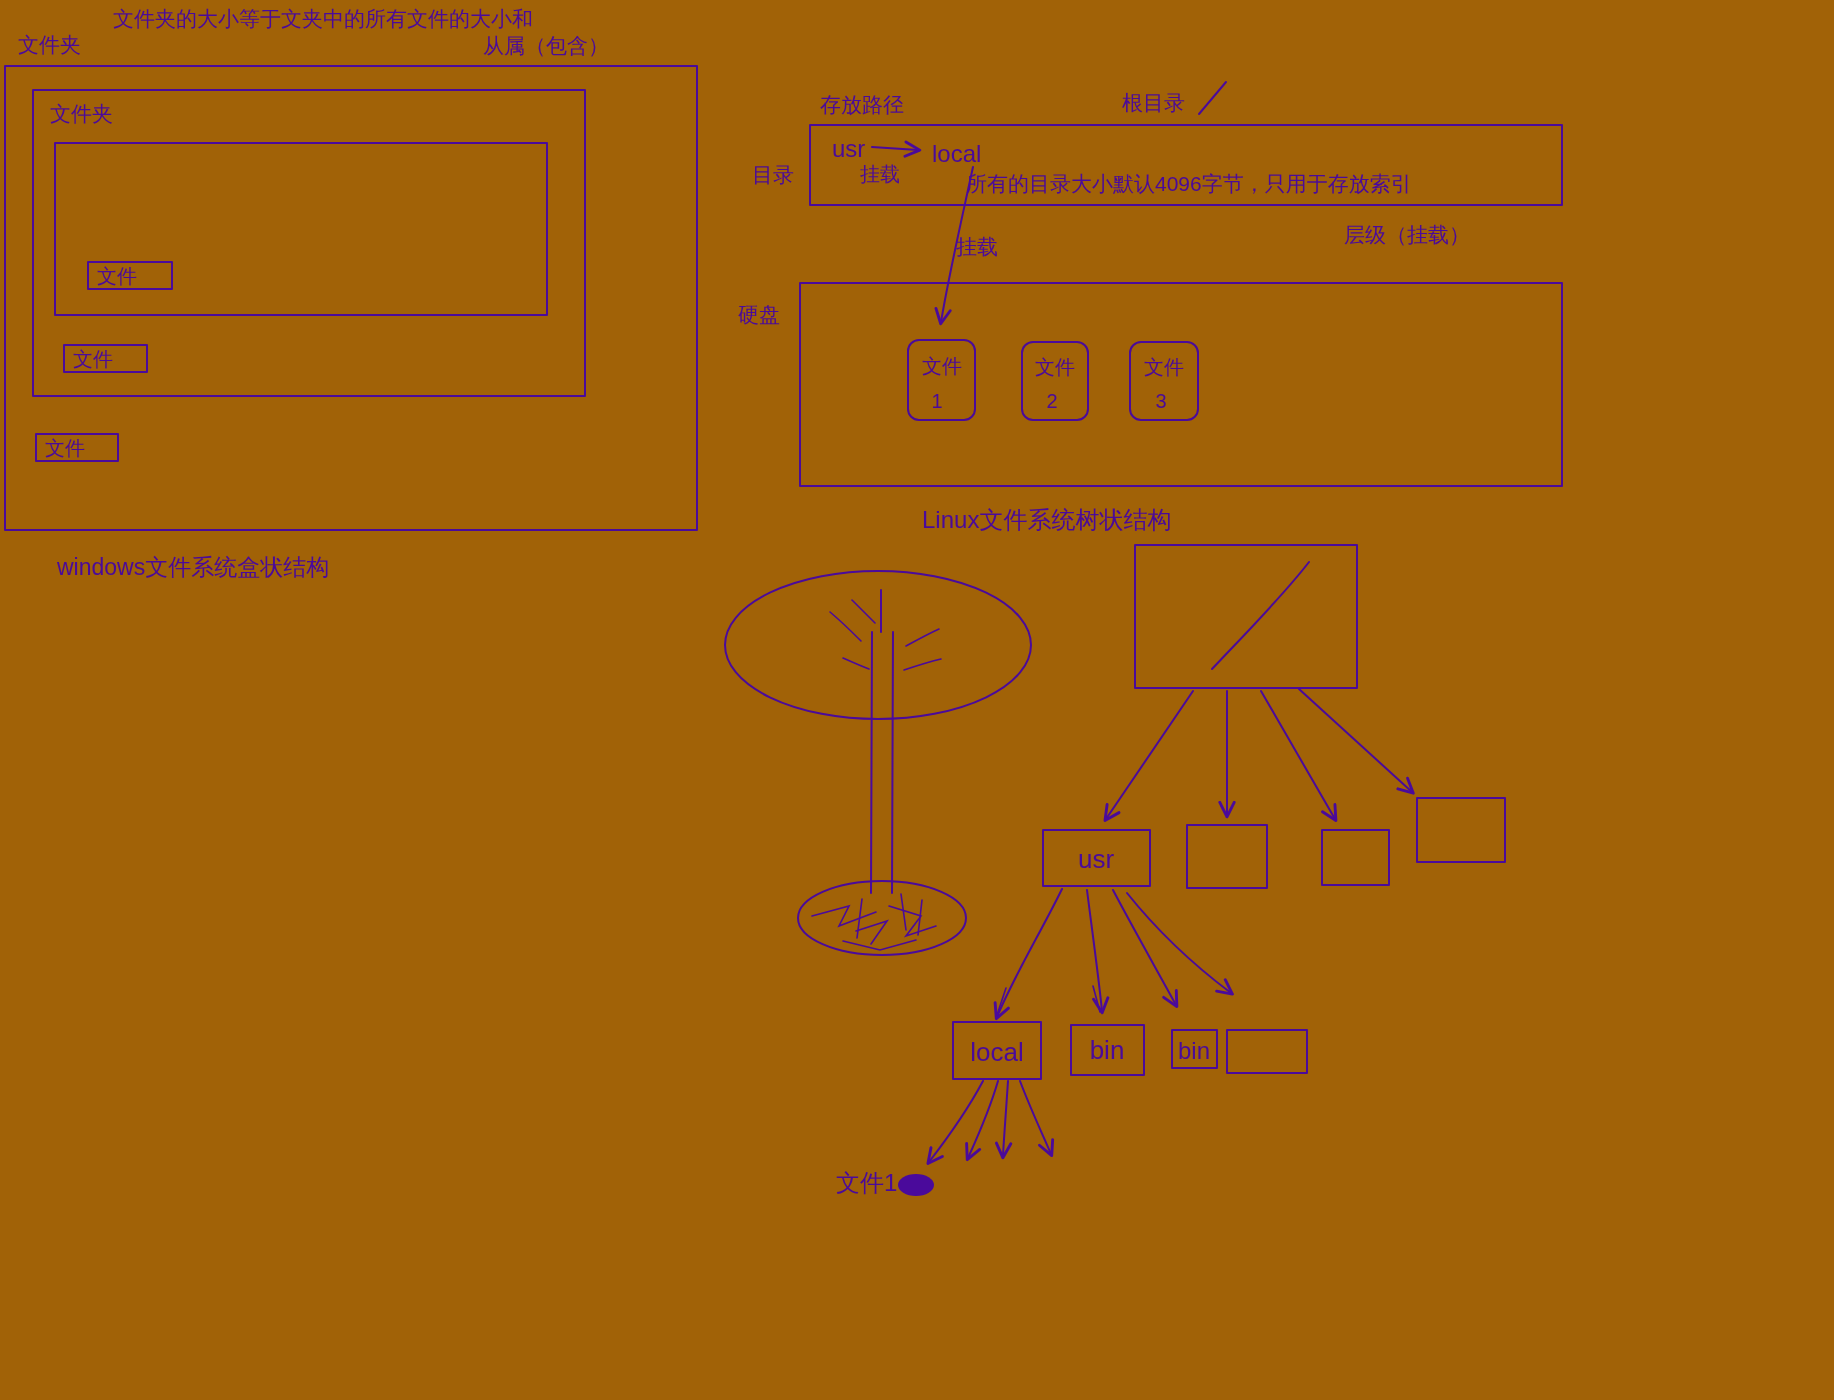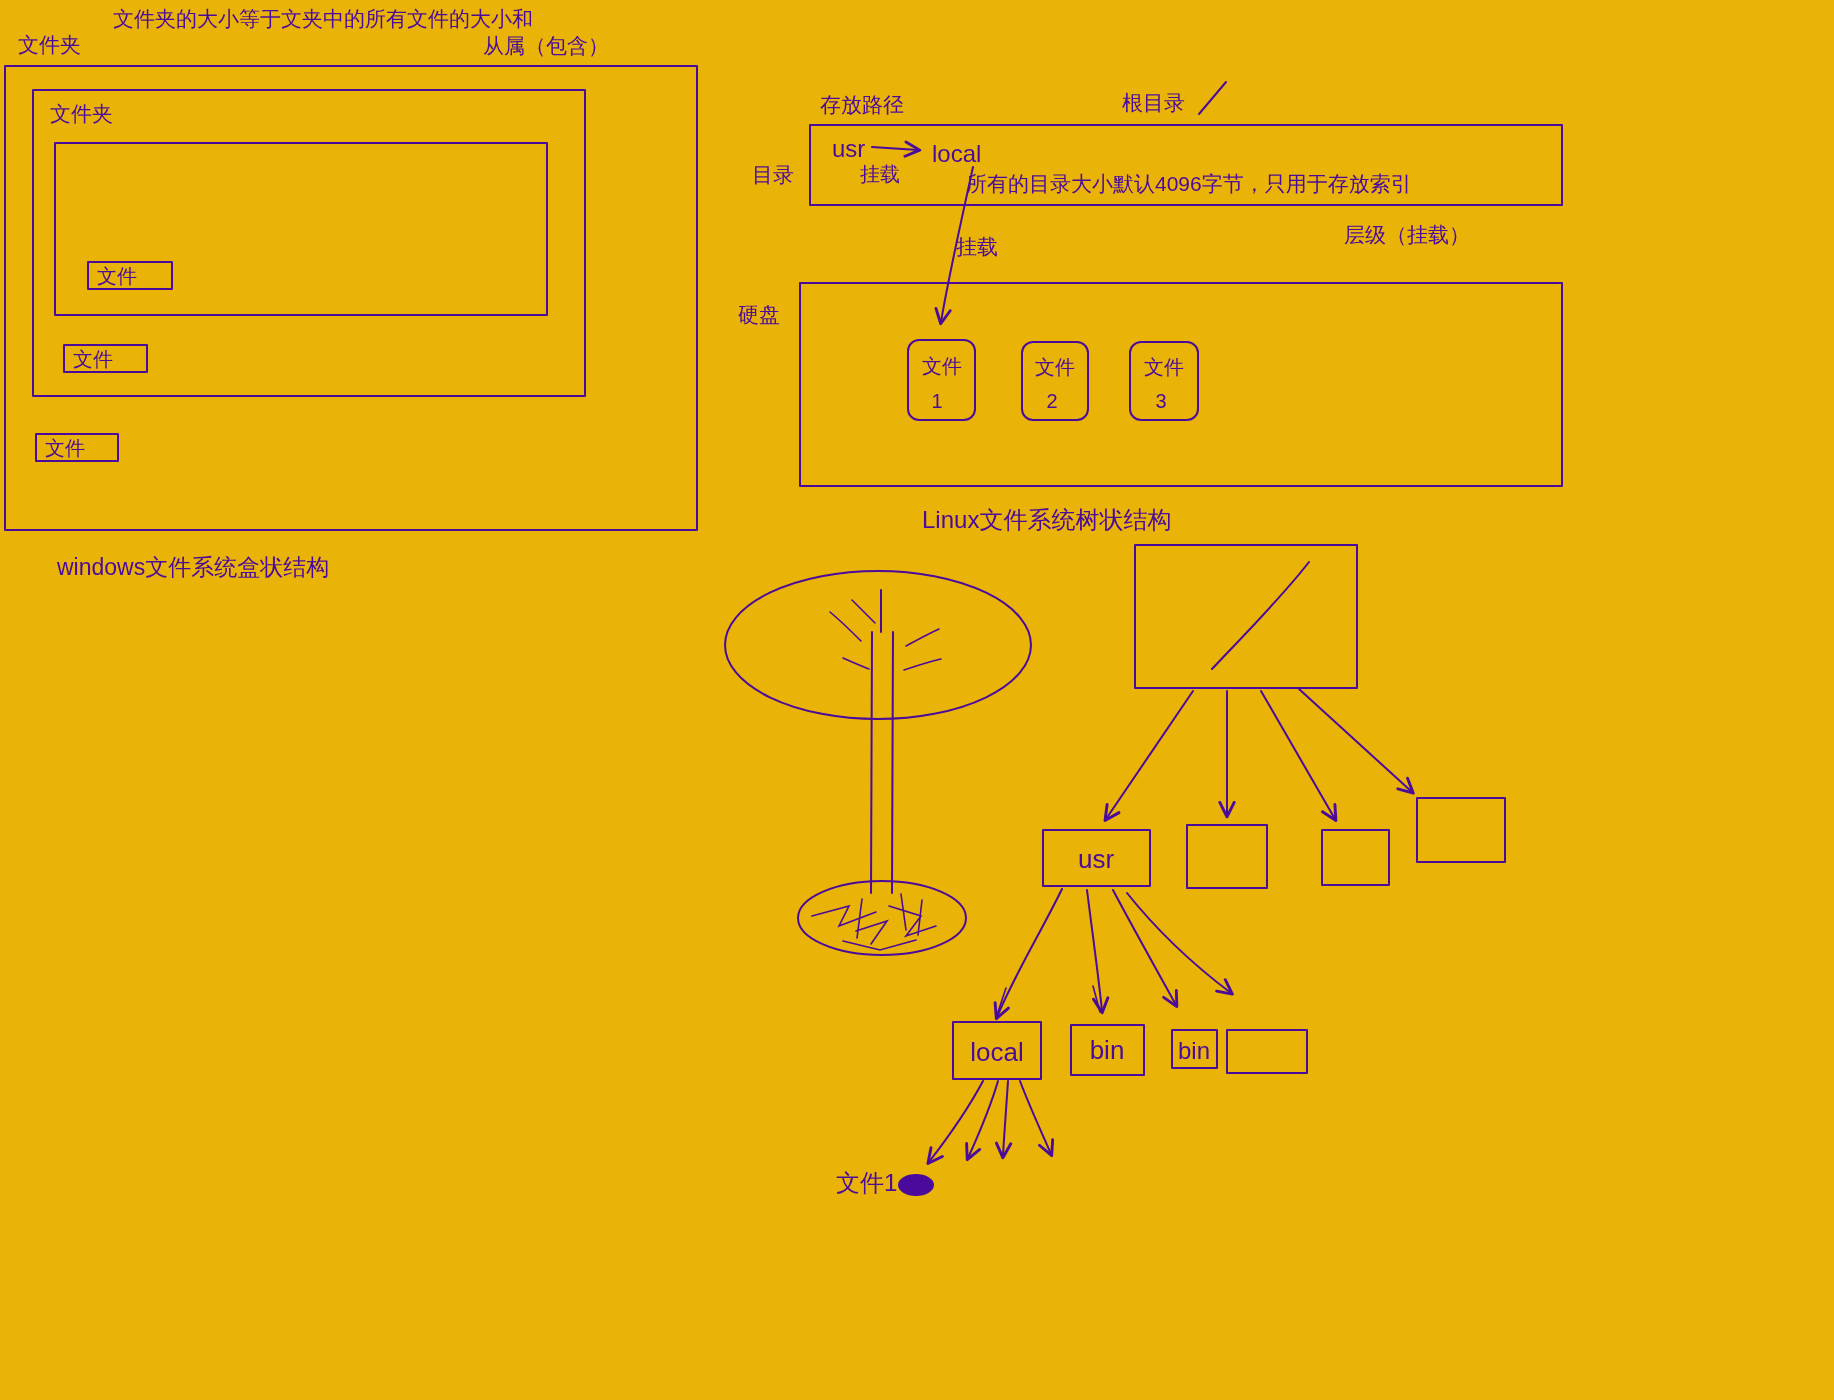--- a/index.html
+++ b/index.html
@@ -1,20 +1,20 @@
 <!DOCTYPE html>
 <html><head>
 <meta charset="utf-8">
 <style>
   html, body { margin: 0; padding: 0; background: #ffffff; }
   .canvas {
     position: relative;
     width: 1834px;
     height: 1400px;
-    background: #eab308;
+    background: #a16207;
     font-family: "Liberation Sans", sans-serif;
     overflow: hidden;
   }
   svg.scene { position: absolute; left: 0; top: 0; }
   svg.scene text {
     font-family: "Liberation Sans", sans-serif;
     fill: #4a0a9b;
   }
   .ink  { stroke: #4a0a9b; fill: none; stroke-width: 2; stroke-linecap: round; stroke-linejoin: round; }
   .ink-thin { stroke: #4a0a9b; fill: none; stroke-width: 1.6; stroke-linecap: round; }

